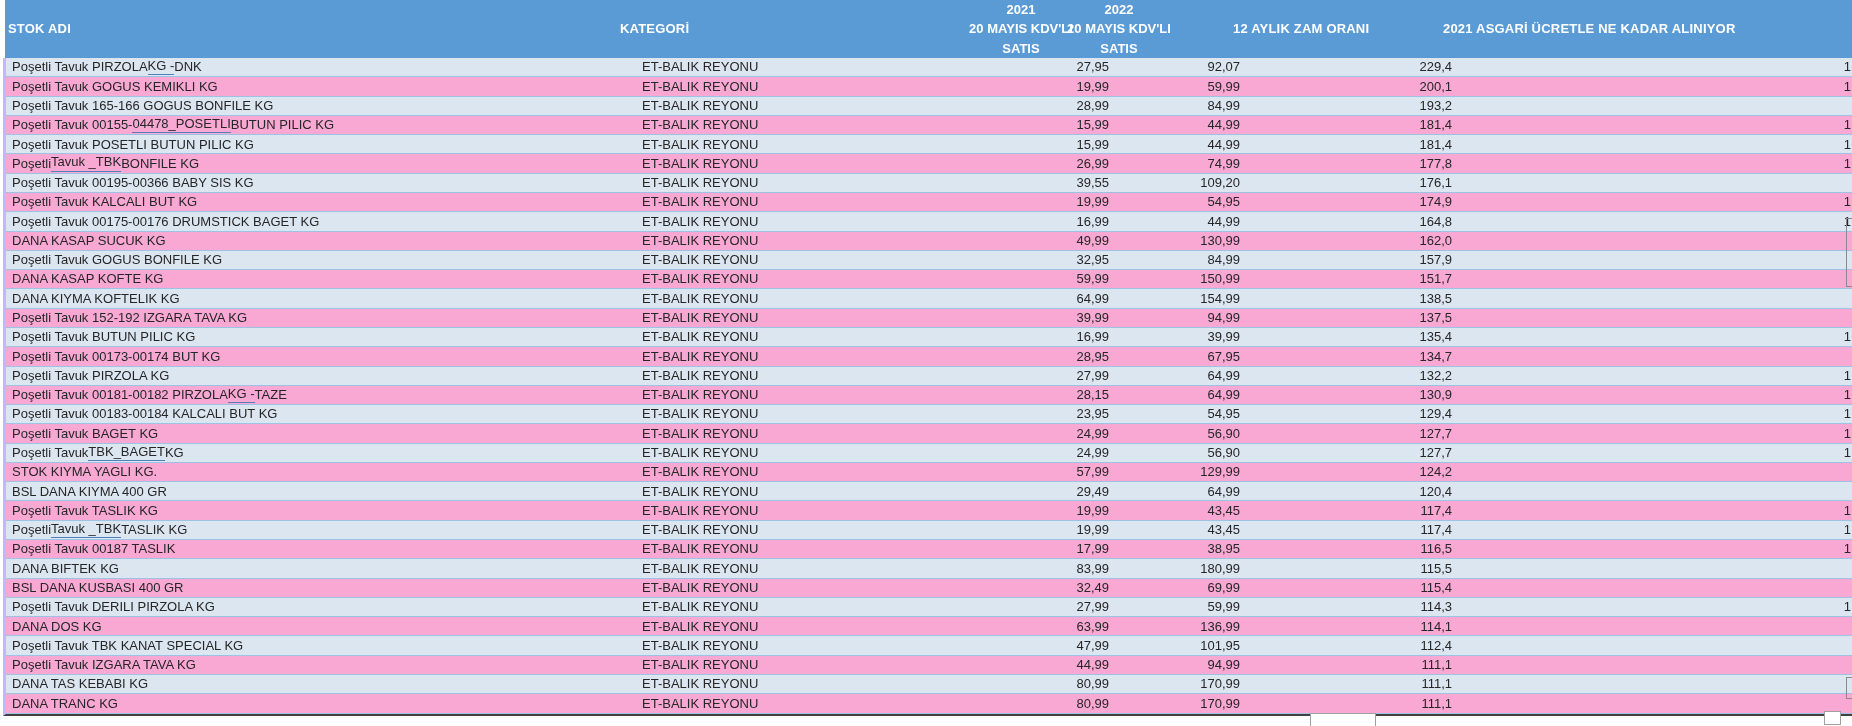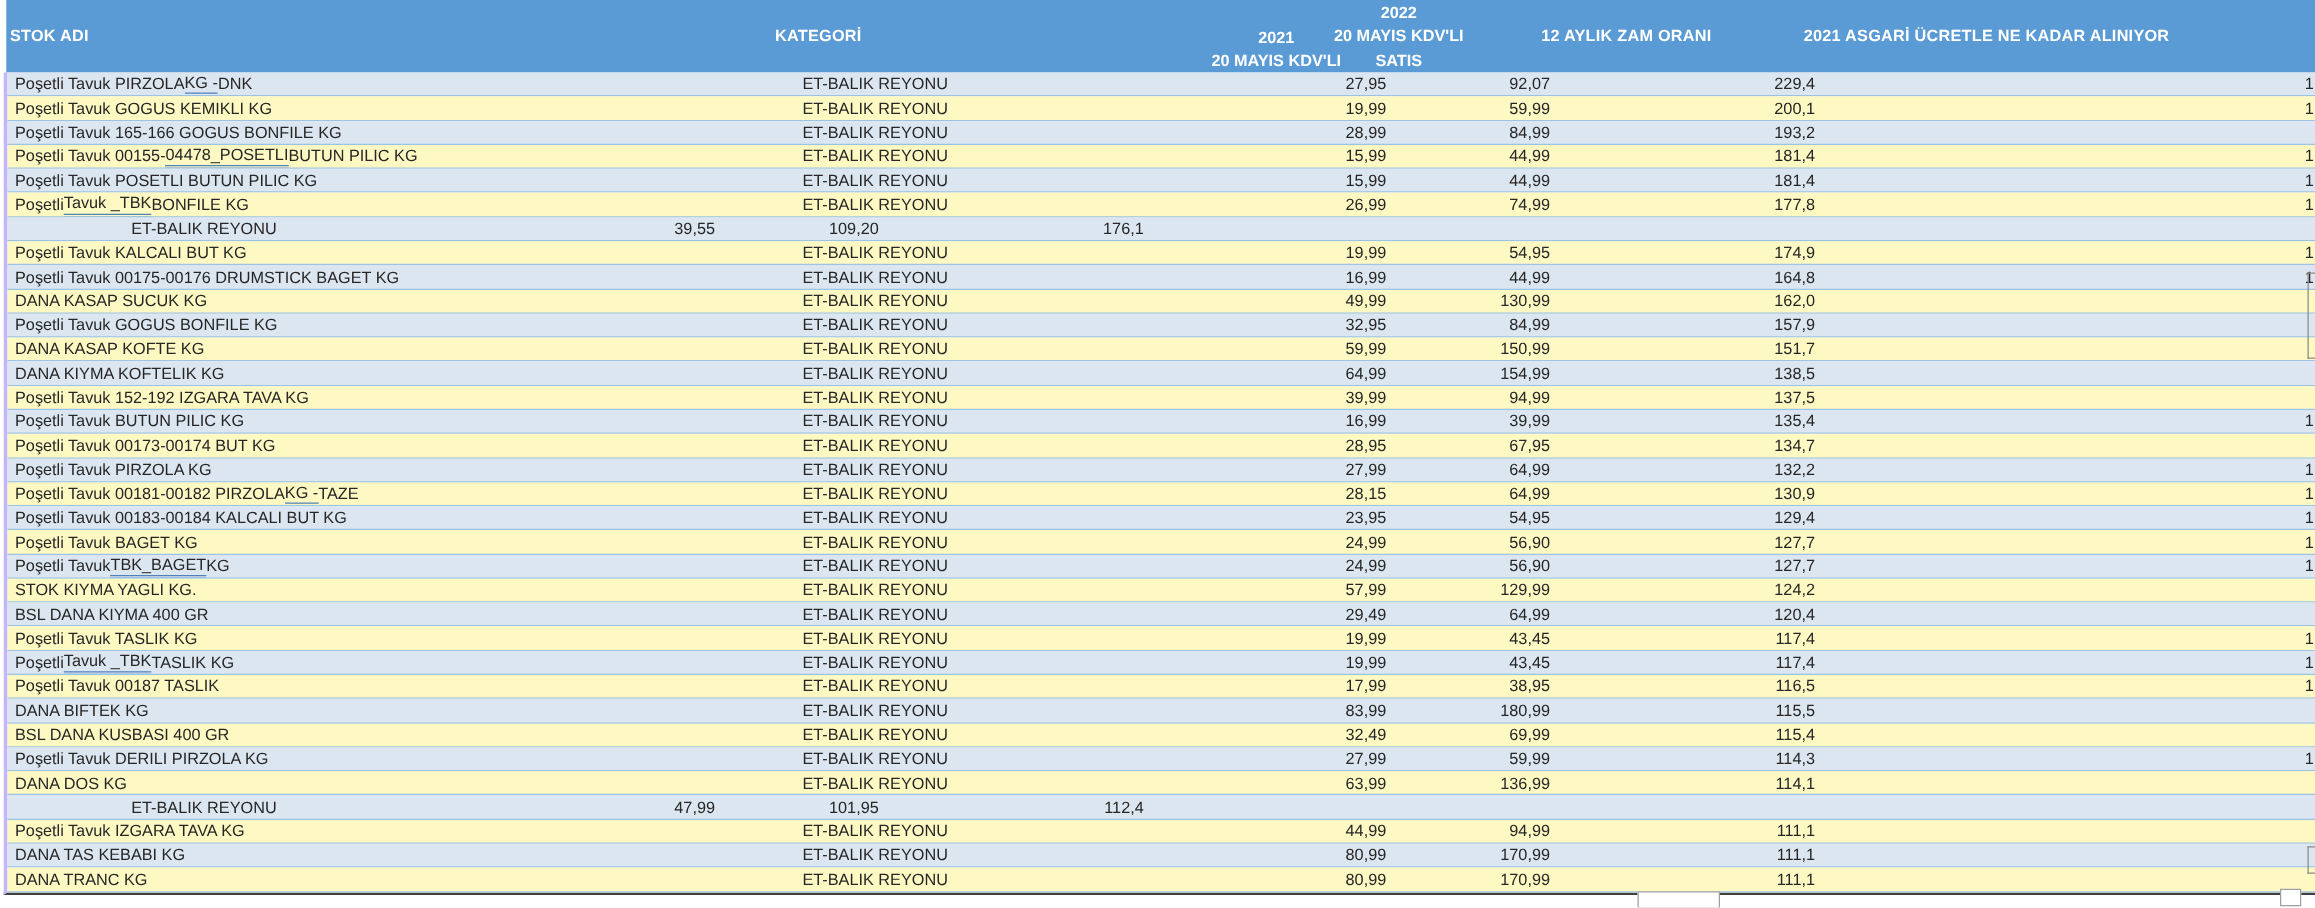--- a/index.html
+++ b/index.html
@@ -8,21 +8,21 @@
 
   
   .hdr{position:absolute;left:5px;top:0;width:1847px;height:58px;background:#5b9bd5;color:#ffffff;font-weight:bold;font-size:13px;}
   .hdr .lbl{position:absolute;white-space:nowrap;line-height:19px;letter-spacing:0.2px;}
   .hdr .block{position:absolute;top:0;width:146px;text-align:center;line-height:19.3px;}
 
   
   .tbody{position:absolute;left:3px;top:58px;width:1849px;border-left:3px solid #c4b5fd;border-bottom:2px solid #404040;box-sizing:border-box;}
   .row{display:flex;height:19.29px;box-sizing:border-box;border-bottom:1px solid #9cc2e4;font-size:13px;color:#262626;line-height:17.5px;white-space:nowrap;align-items:center;}
   .row.banded{background:#dce6f1;}
-  .row.plain{background:#fef9c3;text-align:right;}
+  .row.plain{background:#f9a8d4;text-align:right;}
   .cell{box-sizing:border-box;overflow:hidden;height:100%;display:flex;align-items:center;}
   .c-name{width:537px;padding-left:6px;}
   .c-cat{width:437px;padding-left:99px;}
   .c-2021{width:134px;padding-right:5px;justify-content:flex-end;}
   .c-2022{width:130px;padding-right:4px;justify-content:flex-end;}
   .c-zam{width:212px;padding-right:4px;justify-content:flex-end;}
   .c-edge{flex:1;padding-right:1px;justify-content:flex-end;}
   .u{border-bottom:3px double #4f81bd;}
 
   
@@ -33,21 +33,21 @@
 </style>
 </head>
 <body>
 
 <div class="sheet">
 
   <div class="hdr">
     <div class="lbl" style="left:3px;top:19px;">STOK ADI</div>
     <div class="lbl" style="left:615px;top:19px;">KATEGORİ</div>
 
-    <div class="block" style="left:943px;margin-top:20px;">
+    <div class="block" style="left:943px;">
       <div>2021</div>
       <div>20 MAYIS KDV'LI</div>
       <div>SATIS</div>
     </div>
 
     <div class="block" style="left:1041px;">
       <div>2022</div>
       <div>20 MAYIS KDV'LI</div>
       <div>SATIS</div>
     </div>
@@ -117,20 +117,23 @@
           <span class="u">Tavuk _TBK</span>
           <span> BONFILE KG</span>
         </div>
         <div class="cell c-cat">ET-BALIK REYONU</div>
         <div class="cell c-2021">26,99</div>
         <div class="cell c-2022">74,99</div>
         <div class="cell c-zam">177,8</div>
         <div class="cell c-edge">1</div>
       </div>
       <div class="row banded">
+        <div class="cell c-name">
+          <span>Poşetli Tavuk 00195-00366 BABY SIS KG</span>
+        </div>
         <div class="cell c-cat">ET-BALIK REYONU</div>
         <div class="cell c-2021">39,55</div>
         <div class="cell c-2022">109,20</div>
         <div class="cell c-zam">176,1</div>
         <div class="cell c-edge"></div>
       </div>
       <div class="row plain">
         <div class="cell c-name">
           <span>Poşetli Tavuk KALCALI BUT KG</span>
         </div>
@@ -360,20 +363,23 @@
         <div class="cell c-name">
           <span>DANA DOS KG</span>
         </div>
         <div class="cell c-cat">ET-BALIK REYONU</div>
         <div class="cell c-2021">63,99</div>
         <div class="cell c-2022">136,99</div>
         <div class="cell c-zam">114,1</div>
         <div class="cell c-edge"></div>
       </div>
       <div class="row banded">
+        <div class="cell c-name">
+          <span>Poşetli Tavuk TBK KANAT SPECIAL KG</span>
+        </div>
         <div class="cell c-cat">ET-BALIK REYONU</div>
         <div class="cell c-2021">47,99</div>
         <div class="cell c-2022">101,95</div>
         <div class="cell c-zam">112,4</div>
         <div class="cell c-edge"></div>
       </div>
       <div class="row plain">
         <div class="cell c-name">
           <span>Poşetli Tavuk IZGARA TAVA KG</span>
         </div>

